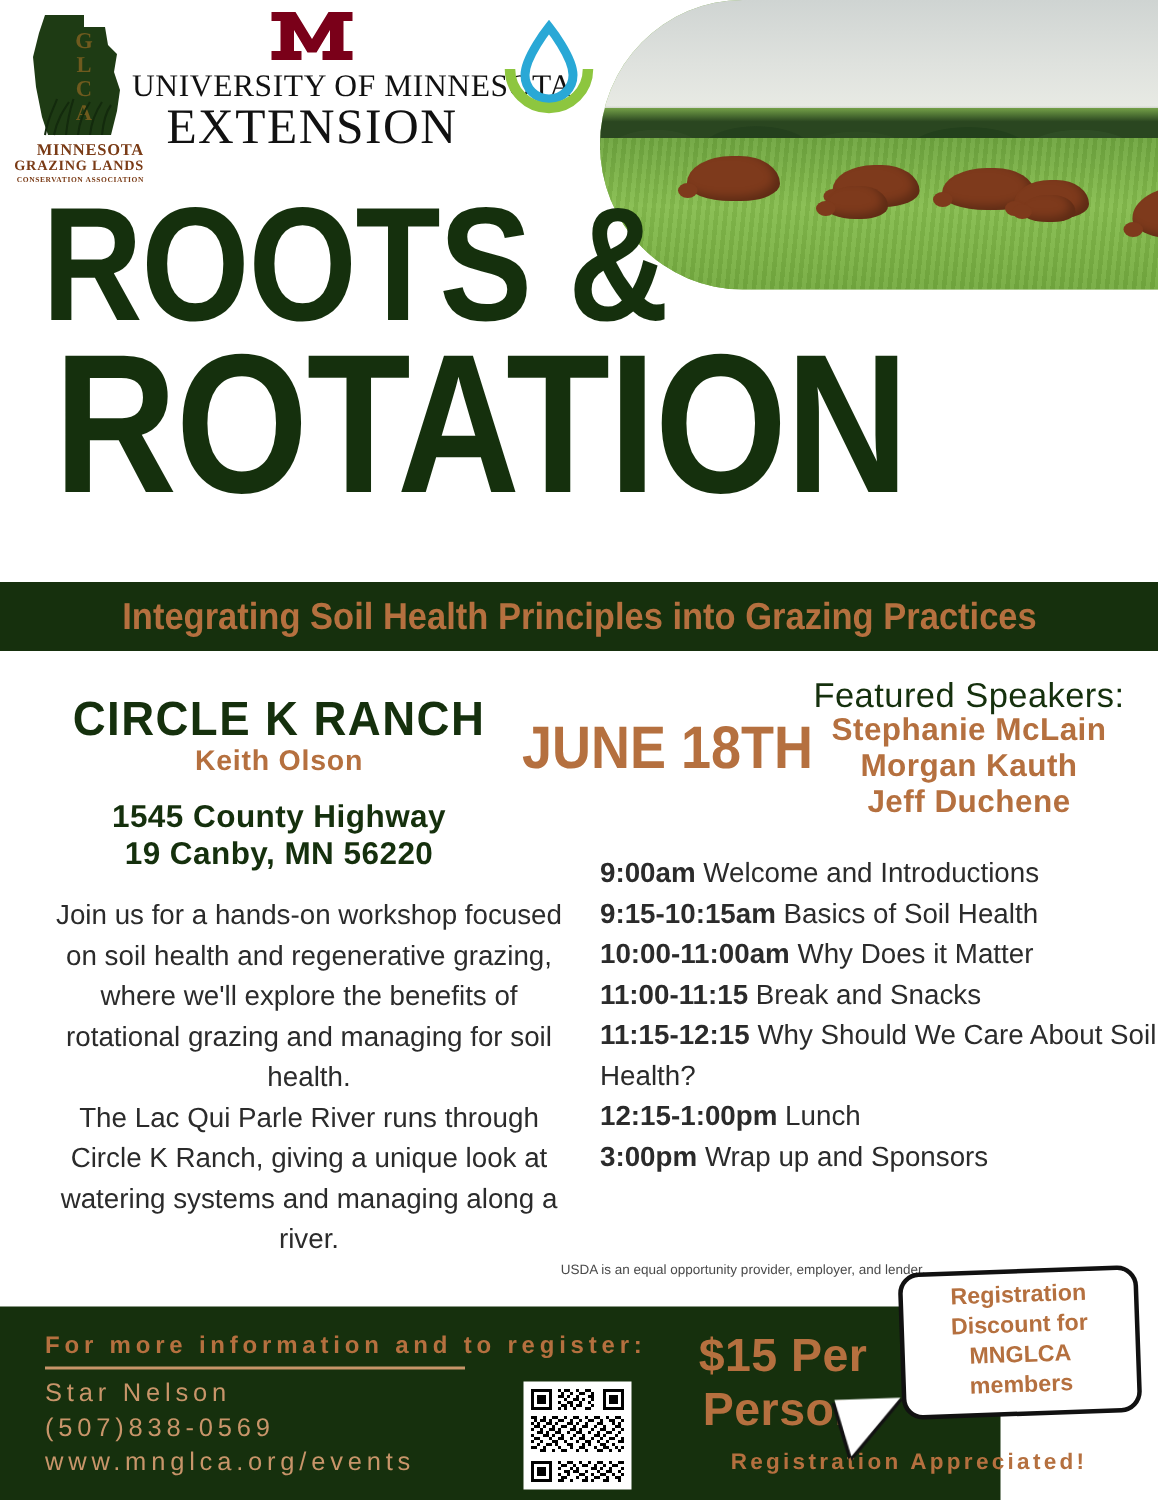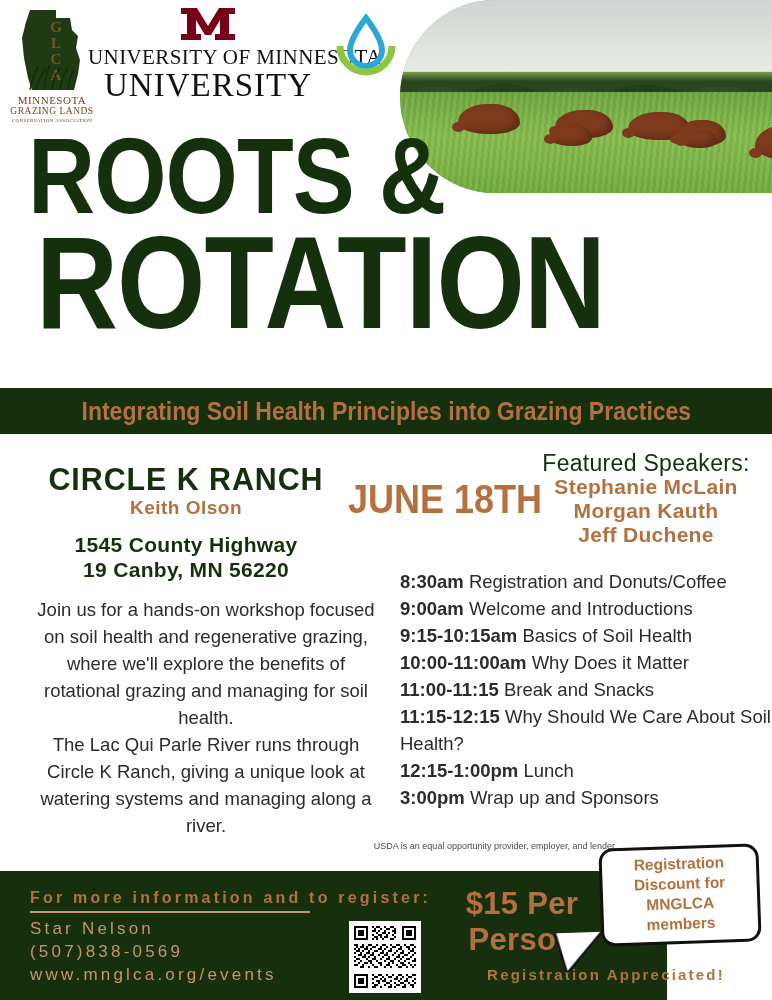--- a/index.html
+++ b/index.html
@@ -30,24 +30,24 @@
     left: 8px; top: 8px;
     width: 88px; height: 124px;
   }
   .mn-shape {
     position: relative;
     width: 72px; height: 86px;
     margin: 0 auto;
   }
   .mn-shape svg { display:block; }
   .glca-name {
-    text-align: center;
+    text-align: right;
     color: #7a3b16;
     font-family: "Liberation Serif", serif;
-    font-weight: normal;
+    font-weight: bold;
     letter-spacing: .5px;
   }
   .glca-l1 { font-size: 11px; line-height: 11px; margin-top: 1px;}
   .glca-l2 { font-size: 9.5px; line-height: 11px; }
   .glca-l3 { font-size: 5px; line-height: 7px; letter-spacing: .4px;}
 
   .umn-block {
     position: absolute;
     left: 88px; top: 4px;
     width: 240px;
@@ -399,21 +399,21 @@
       <div class="glca-name glca-l2">GRAZING LANDS</div>
       <div class="glca-name glca-l3">CONSERVATION ASSOCIATION</div>
     </div>
 
     <div class="umn-block">
       <svg class="umn-M" width="62" height="40" viewBox="0 0 62 40" aria-hidden="true">
         <path d="M4 4 L20 4 L31 22 L42 4 L58 4 L58 10 L52 10 L52 30 L58 30 L58 36 L38 36 L38 30 L43 30
                  L43 16 L34 31 L28 31 L19 16 L19 30 L24 30 L24 36 L4 36 L4 30 L10 30 L10 10 L4 10 Z" fill="#7a0019"></path>
       </svg>
       <div class="umn-univ">UNIVERSITY OF MINNESOTA</div>
-      <div class="umn-ext">UNIVERSITY</div>
+      <div class="umn-ext">EXTENSION</div>
     </div>
 
     <div class="drop-logo">
       <svg width="72" height="72" viewBox="0 0 72 72" aria-hidden="true">
         <path d="M36 10 C36 10, 20 30, 20 42 A16 16 0 0 0 52 42 C52 30, 36 10, 36 10 Z" fill="none" stroke="#29a8d6" stroke-width="6"></path>
         <path d="M10 38 A26 26 0 0 0 62 38" fill="none" stroke="#8dc63f" stroke-width="7"></path>
       </svg>
     </div>
   </div>
 
@@ -443,21 +443,20 @@
     <div class="speaker">Morgan Kauth</div>
     <div class="speaker">Jeff Duchene</div>
   </div>
 
   <div class="desc">
     <p>Join us for a hands-on workshop focused on soil health and regenerative grazing, where we'll explore the benefits of rotational grazing and managing for soil health.</p>
     <p>The Lac Qui Parle River runs through Circle K Ranch, giving a unique look at watering systems and managing along a river.</p>
   </div>
 
   <div class="schedule">
-    <p class="sched-item"><span class="sched-time">8:30am</span> <span>Registration and Donuts/Coffee</span></p>
     <p class="sched-item"><span class="sched-time">9:00am</span> <span>Welcome and Introductions</span></p>
     <p class="sched-item"><span class="sched-time">9:15-10:15am</span> <span>Basics of Soil Health</span></p>
     <p class="sched-item"><span class="sched-time">10:00-11:00am</span> <span>Why Does it Matter</span></p>
     <p class="sched-item"><span class="sched-time">11:00-11:15</span> <span>Break and Snacks</span></p>
     <p class="sched-item"><span class="sched-time">11:15-12:15</span> <span>Why Should We Care About Soil Health?</span></p>
     <p class="sched-item"><span class="sched-time">12:15-1:00pm</span> <span>Lunch</span></p>
     <p class="sched-item"><span class="sched-time">3:00pm</span> <span>Wrap up and Sponsors</span></p>
   </div>
 
   <div class="usda">USDA is an equal opportunity provider, employer, and lender.</div>

